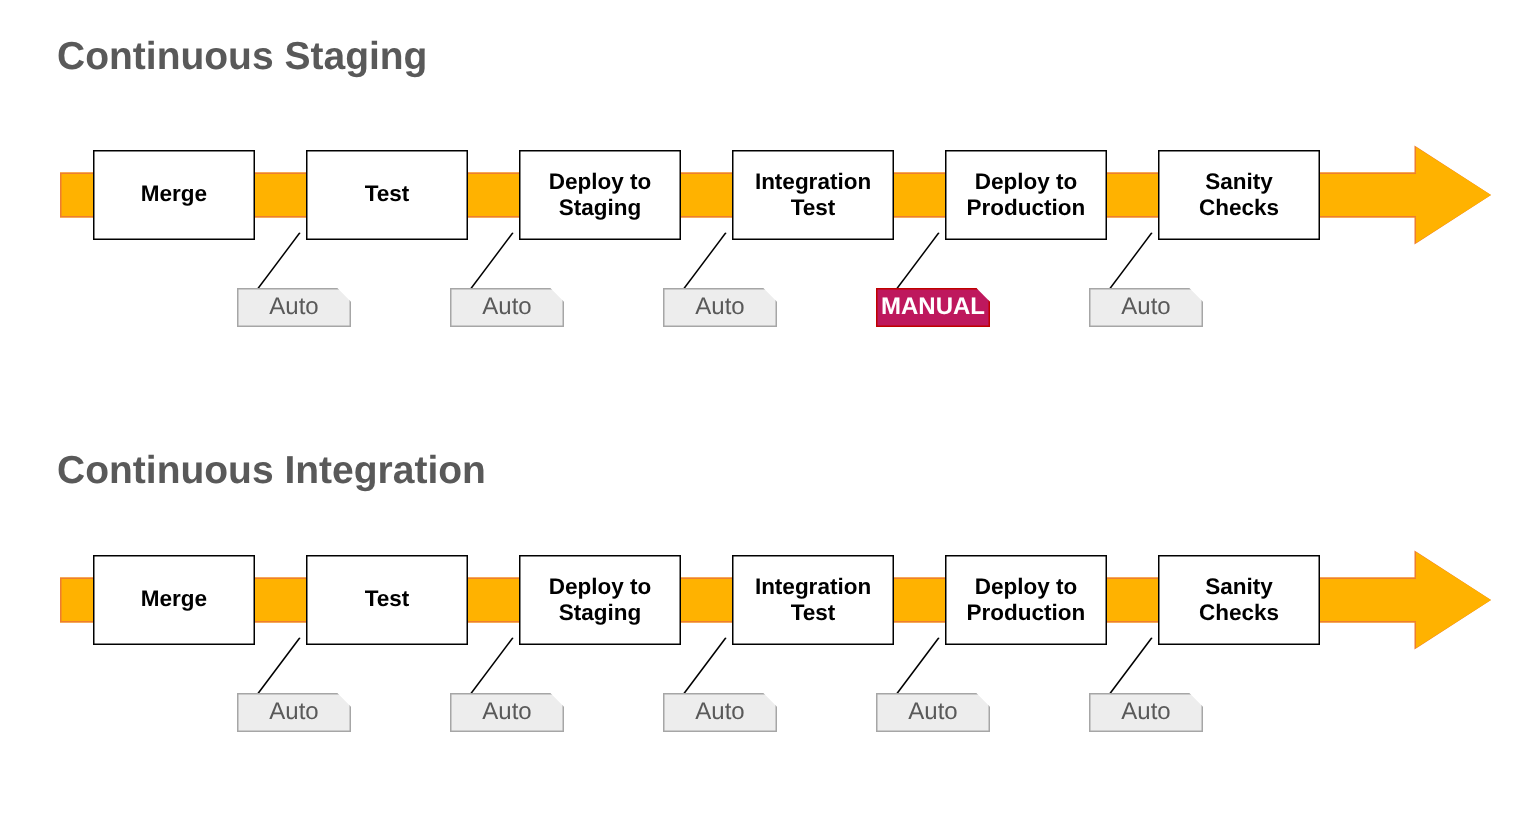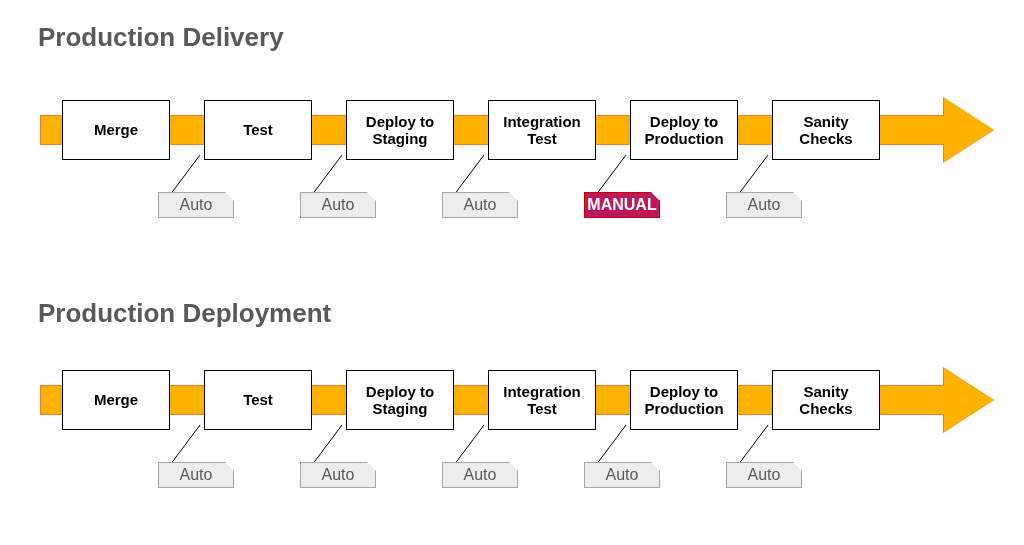--- a/index.html
+++ b/index.html
@@ -105,21 +105,21 @@
     background: #be185d;
     color: #fff;
     font-weight: 700;
     border: 1px solid #C00000;
     clip-path: polygon(0 0, 88% 0, 100% 35%, 100% 100%, 0 100%);
   }
 </style>
 </head>
 <body>
 
-<div class="section-title" style="top:22px;">Production Delivery</div>
+<div class="section-title" style="top:22px;">Continuous Staging</div>
 
 <div class="pipeline" style="top:100px;">
   <div class="arrow-wrap">
     <div class="arrow-bar"></div>
     <div class="arrow-head"></div>
   </div>
 
   <div class="stage" style="left:32px;">Merge</div>
   <div class="stage" style="left:174px;">Test</div>
   <div class="stage" style="left:316px;">Deploy to Staging</div>
@@ -143,21 +143,21 @@
       <line x1="40" y1="0" x2="10" y2="40"></line>
     </svg>
 
   <div class="tag auto" style="top:92px; left:128px;">Auto</div>
   <div class="tag auto" style="top:92px; left:270px;">Auto</div>
   <div class="tag auto" style="top:92px; left:412px;">Auto</div>
   <div class="tag manual" style="top:92px; left:554px;">MANUAL</div>
   <div class="tag auto" style="top:92px; left:696px;">Auto</div>
 </div>
 
-<div class="section-title" style="top:298px;">Production Deployment</div>
+<div class="section-title" style="top:298px;">Continuous Integration</div>
 
 <div class="pipeline" style="top:370px;">
   <div class="arrow-wrap">
     <div class="arrow-bar"></div>
     <div class="arrow-head"></div>
   </div>
 
   <div class="stage" style="left:32px;">Merge</div>
   <div class="stage" style="left:174px;">Test</div>
   <div class="stage" style="left:316px;">Deploy to Staging</div>

